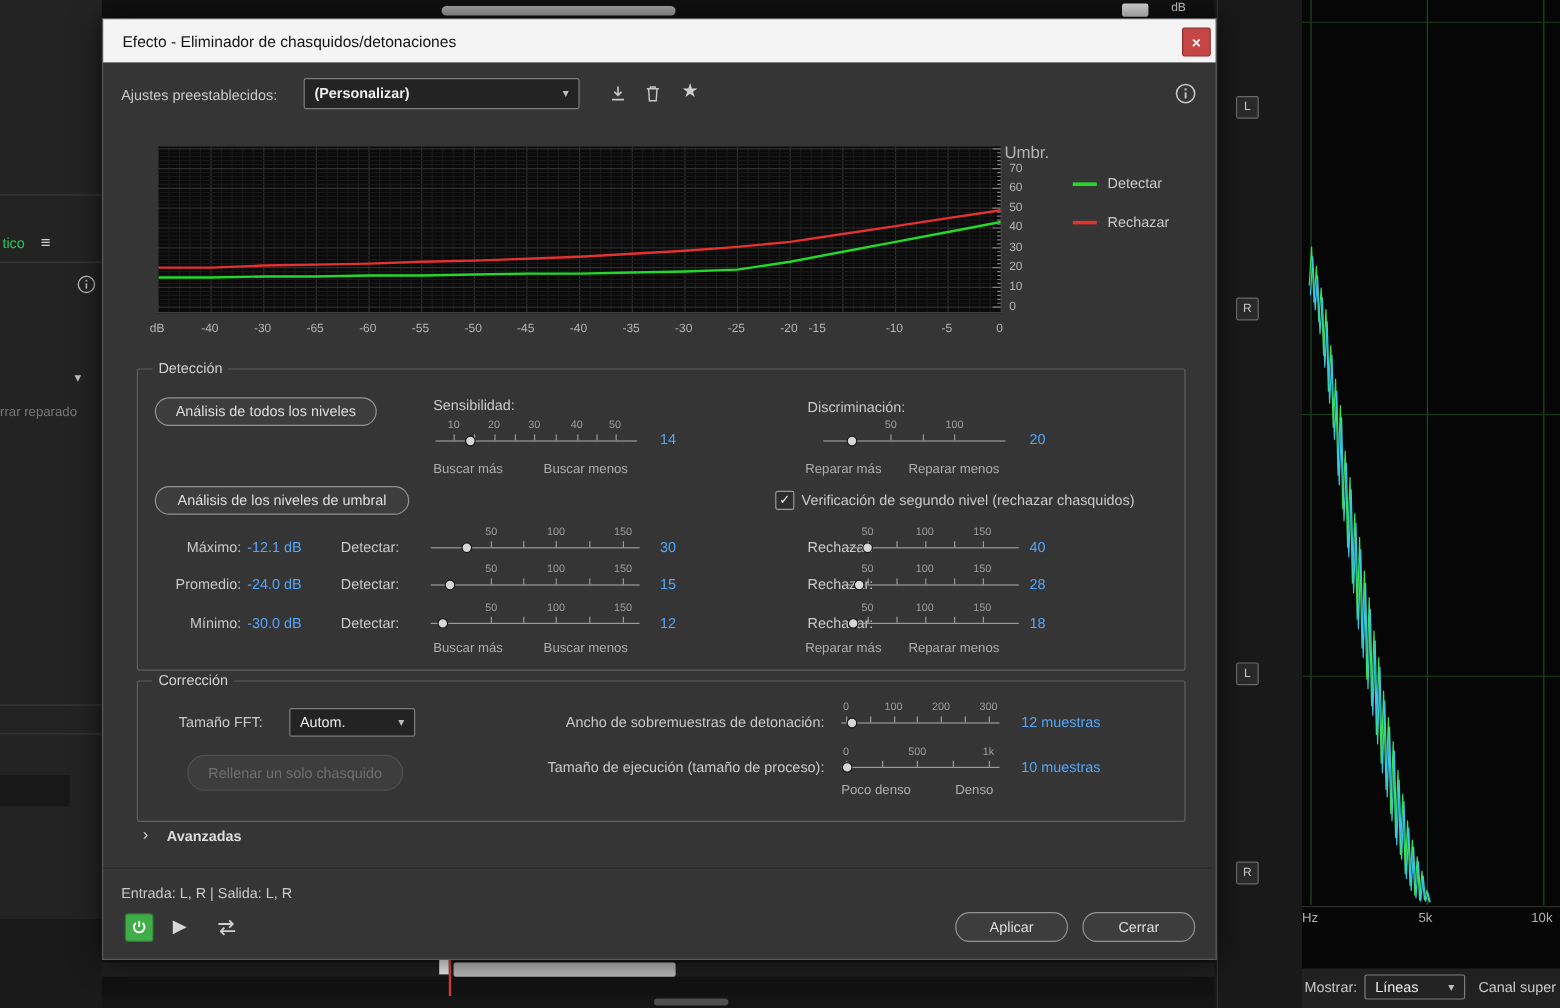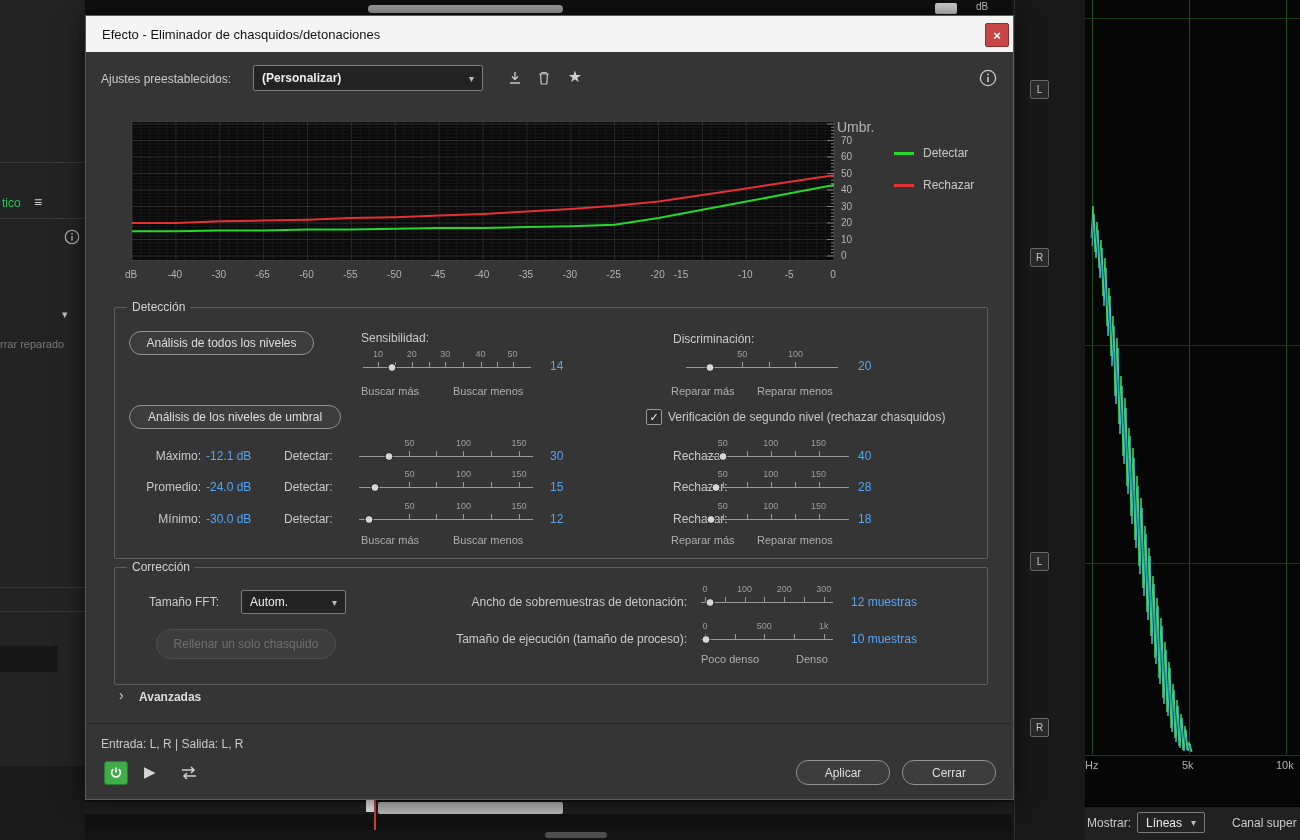--- a/index.html
+++ b/index.html
@@ -89,21 +89,21 @@
     <svg id="spectrum-svg" width="215" height="840" style="position:absolute;left:0;top:0;">
         <polyline points="6,238 8,206 10,252 12,222 14,268 16,240 18,296 20,258 22,326 24,288 26,356 28,316 30,396 32,338 34,424 36,376 38,456 40,398 42,486 44,428 46,516 48,448 50,540 52,476 54,566 56,498 58,588 60,526 62,612 64,548 66,636 68,576 70,658 72,598 74,678 76,618 78,698 80,642 82,712 84,662 86,728 88,684 90,738 92,700 94,746 96,714 98,750 100,726 102,750 104,742 106,752" fill="none" stroke="#3be24b" stroke-width="1" stroke-linejoin="round"></polyline>
         <polyline points="7,246 9,214 11,258 13,230 15,278 17,248 19,306 21,268 23,336 25,296 27,366 29,326 31,404 33,348 35,434 37,386 39,464 41,408 43,494 45,436 47,524 49,458 51,548 53,486 55,574 57,508 59,596 61,534 63,620 65,556 67,644 69,584 71,664 73,606 75,684 77,626 79,704 81,650 83,716 85,668 87,732 89,690 91,742 93,706 95,748 97,718 99,751 101,730 103,751 105,744 107,752" fill="none" stroke="#39c6e6" stroke-width="1" stroke-linejoin="round"></polyline>
       </svg>
     <div class="abs divider" style="left:0;top:755px;width:215px;background:#2e2e2e;"></div>
     <div class="abs small" style="left:0px;top:759px;">Hz</div>
     <div class="abs small" style="left:97px;top:759px;">5k</div>
     <div class="abs small" style="left:191px;top:759px;">10k</div>
     <div class="abs" style="left:0;top:806px;width:215px;height:34px;background:#212121;border-top:1px solid #000;">
       <span class="lbl" style="position:absolute;left:2px;top:9px;">Mostrar:</span>
-      <div class="dd" style="left:52px;top:5px;width:68px;height:21px;text-align:right;">
+      <div class="dd" style="left:52px;top:5px;width:84px;height:21px;text-align:right;">
         <span>Líneas</span>
         <span class="chev">▾</span>
       </div>
       <span class="lbl" style="position:absolute;left:147px;top:9px;">Canal super</span>
     </div>
   </div>
 
   <div class="abs" style="left:85px;top:798px;width:927px;height:42px;background:#121212;"></div>
   <div class="abs" style="left:85px;top:802px;width:927px;height:12px;background:#1f1f1f;"></div>
   <div class="abs" style="left:378px;top:802px;width:185px;height:12px;background:#b9b9b9;border-radius:2px;"></div>

